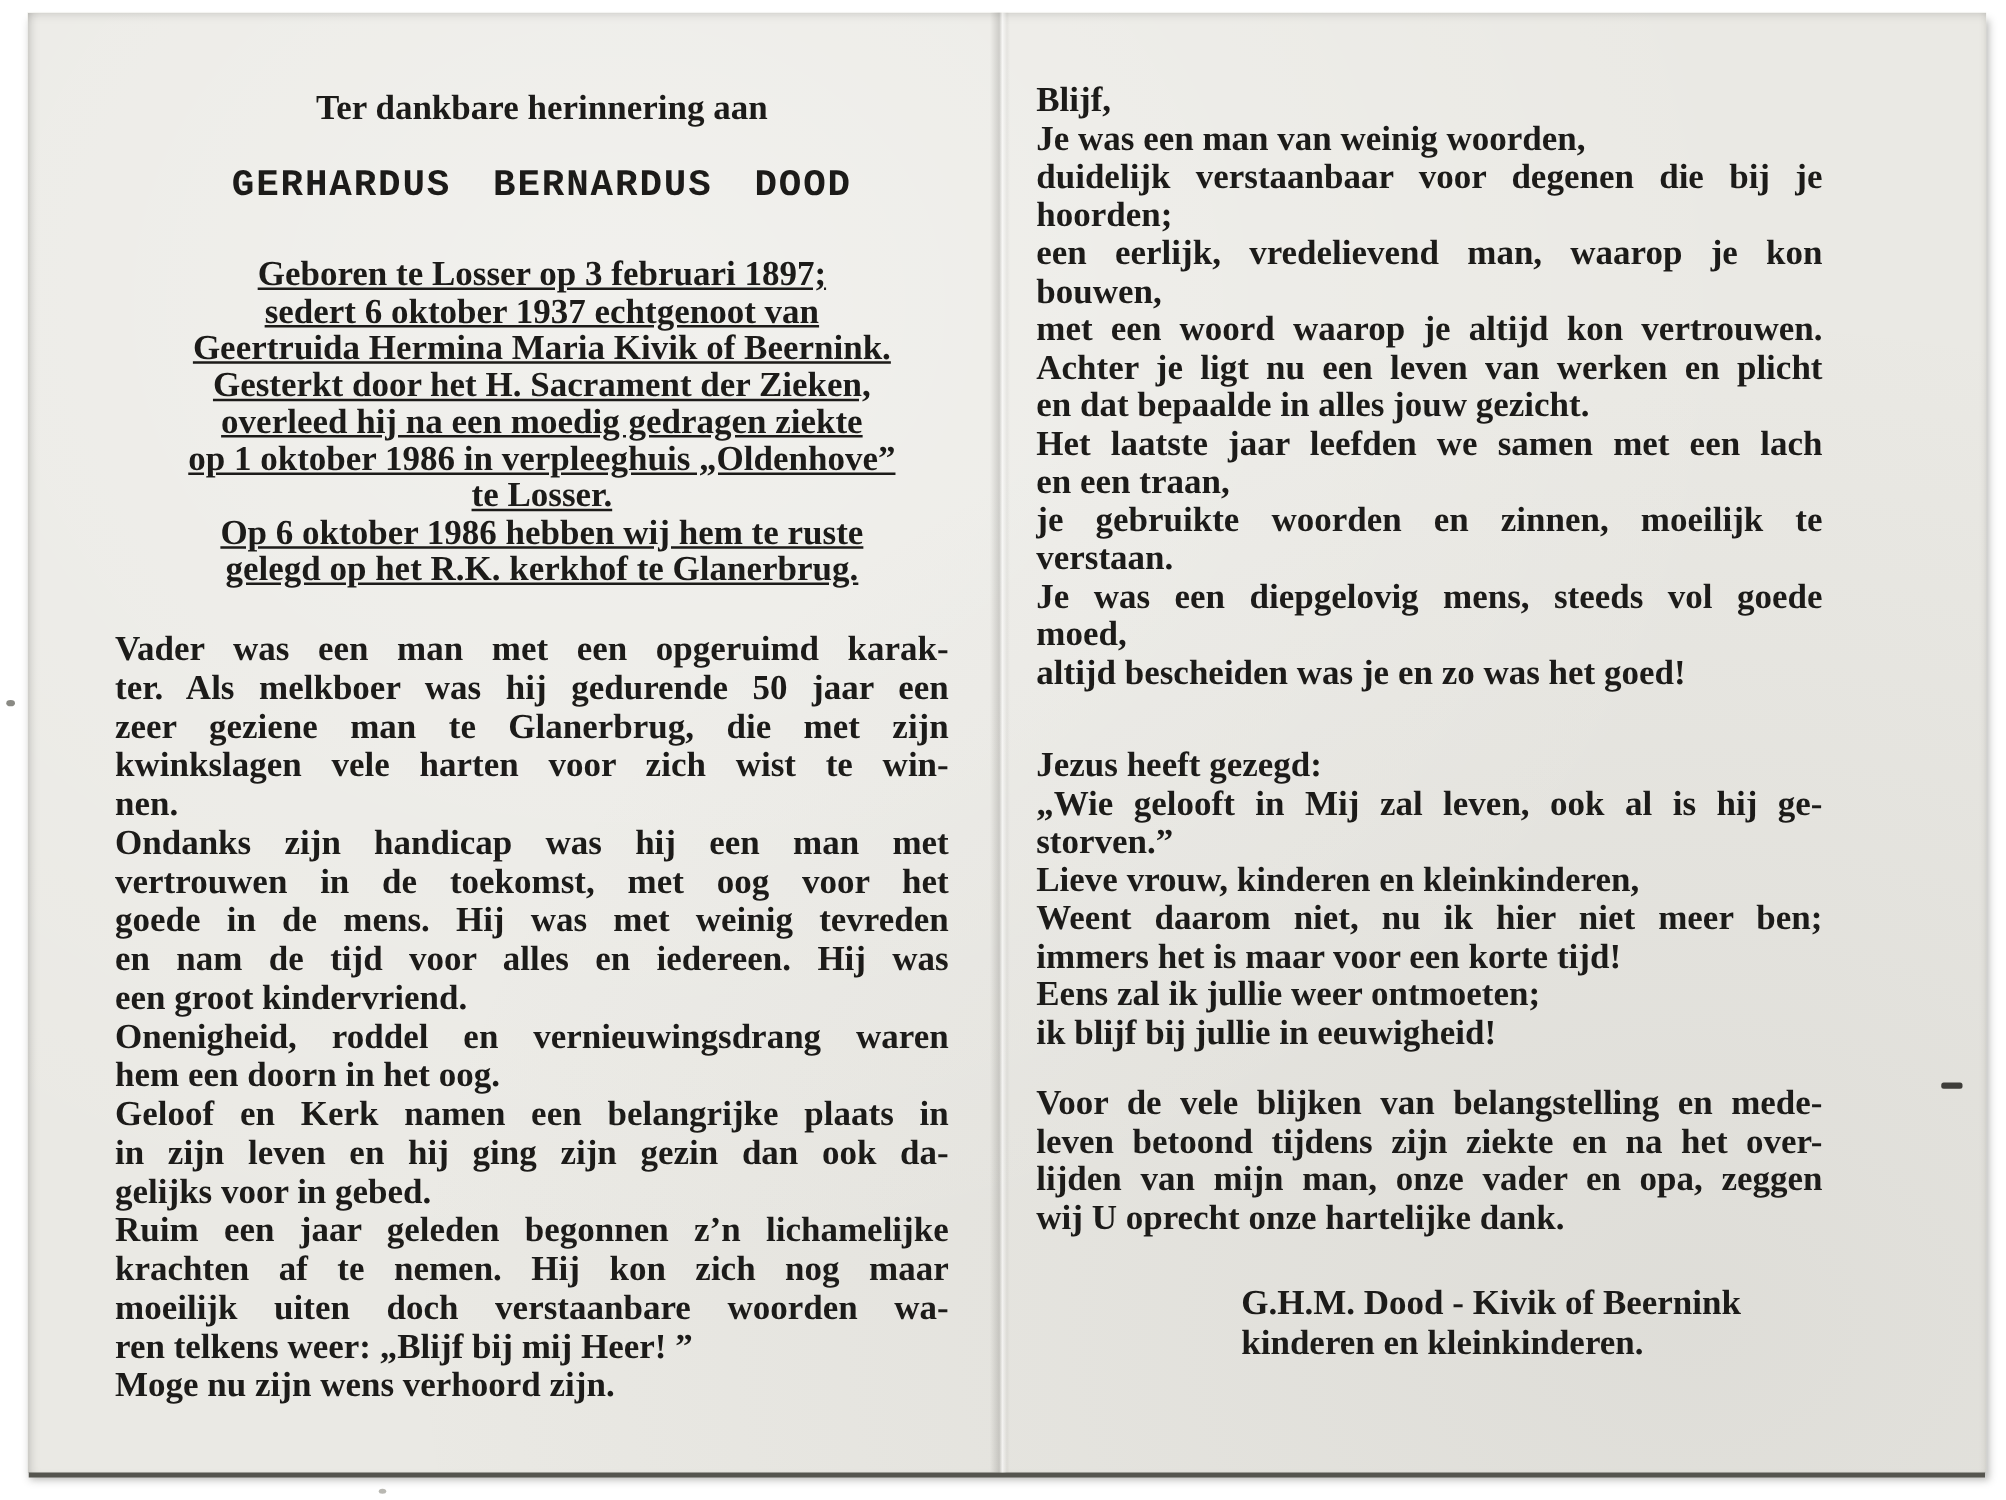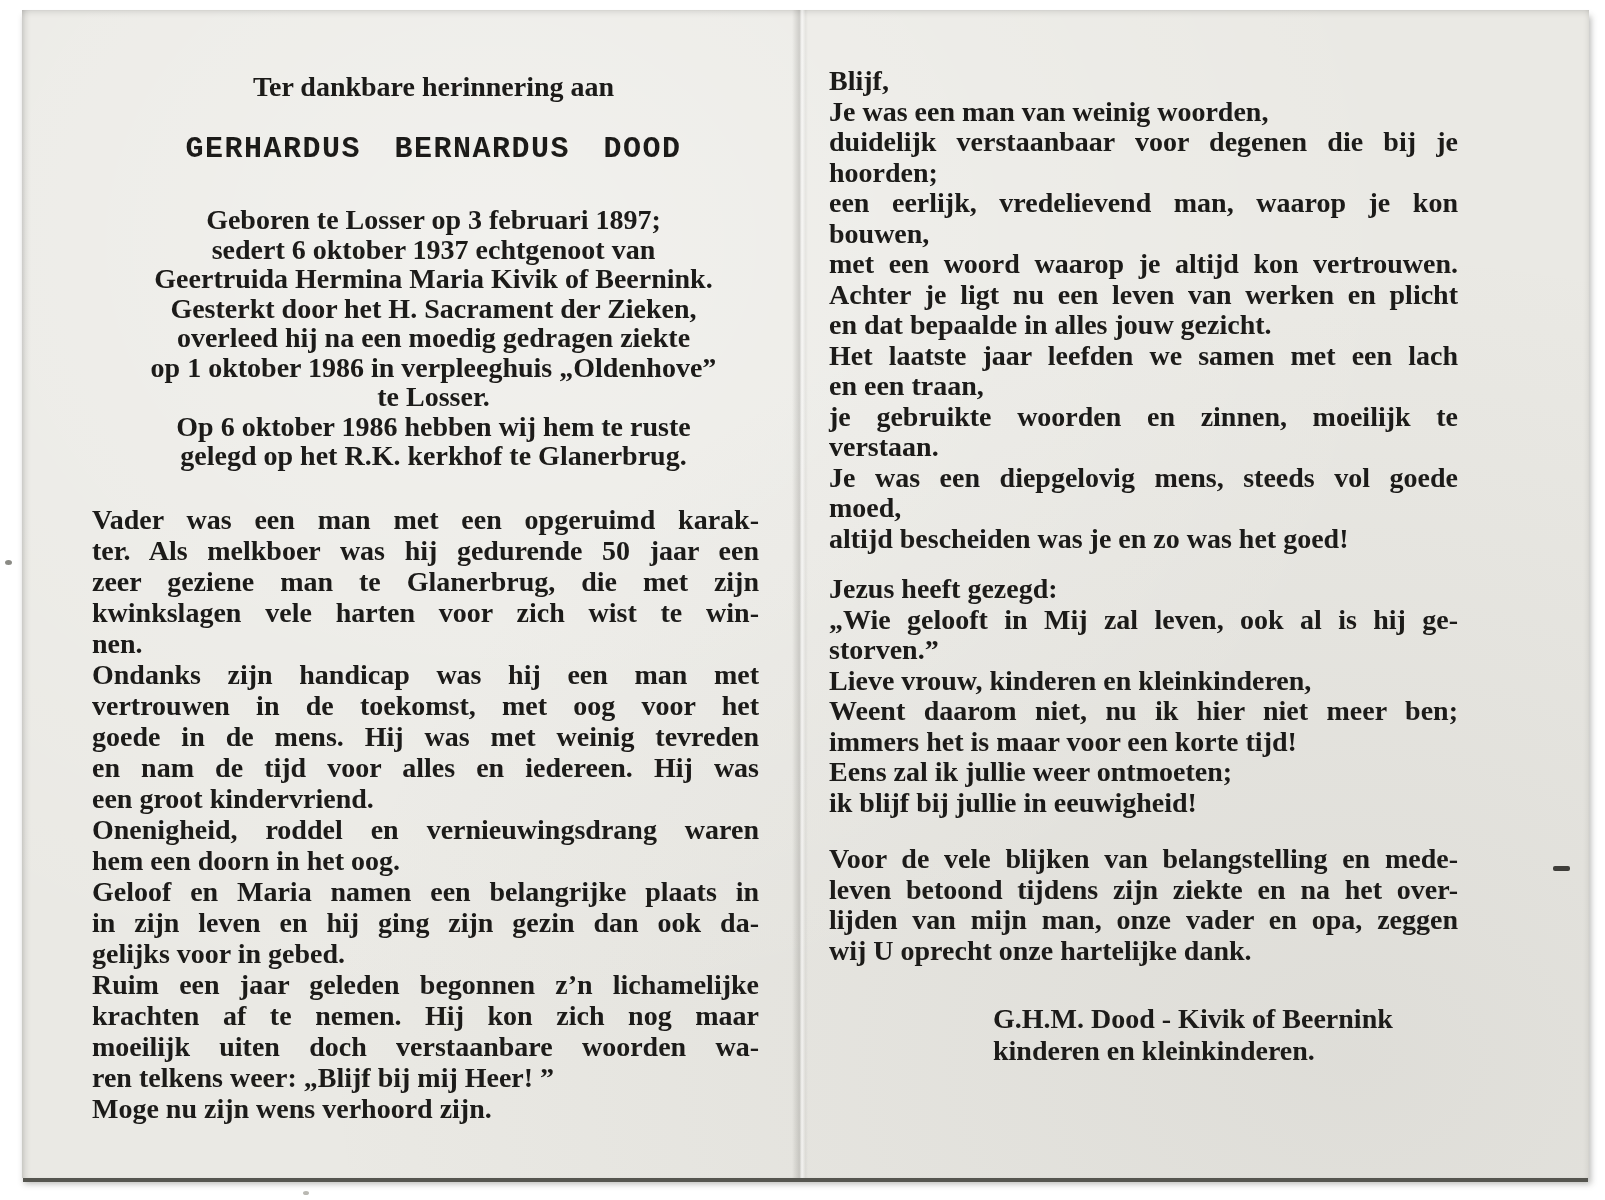--- a/index.html
+++ b/index.html
@@ -79,35 +79,35 @@
     letter-spacing: 1.5px;
     word-spacing: 14px;
     font-family: Liberation Mono, monospace;
   }
   .lp-intro {
     margin-top: 40px;
     text-align: center;
     font-weight: 700;
     font-size: 28px;
   }
-  .lp-intro .line { line-height: 29.5px; }
+  .lp-intro .line { line-height: 29.5px; text-decoration: underline; }
   .lp-body {
     margin-top: 33px;
     width: 667px;
     font-weight: 700;
     font-size: 28px;
   }
   .lp-body .line { line-height: 31px; }
   .rp-block {
     width: 629px;
     font-weight: 700;
     font-size: 28px;
   }
   .rp-block .line { line-height: 30.5px; }
-  .rp-quote  { margin-top: 20px; }
+  .rp-quote  { margin-top: 44px; }
   .rp-thanks { margin-top: 26px; }
   .rp-signature {
     margin-top: 37px;
     margin-left: 164px;
     font-weight: 700;
     font-size: 28px;
   }
   .rp-signature .line { line-height: 32px; }
   .line { white-space: nowrap; }
   .line.j {
@@ -176,21 +176,21 @@
           <div class="line j">zeer geziene man te Glanerbrug, die met zijn</div>
           <div class="line j">kwinkslagen vele harten voor zich wist te win-</div>
           <div class="line">nen.</div>
           <div class="line j">Ondanks zijn handicap was hij een man met</div>
           <div class="line j">vertrouwen in de toekomst, met oog voor het</div>
           <div class="line j">goede in de mens. Hij was met weinig tevreden</div>
           <div class="line j">en nam de tijd voor alles en iedereen. Hij was</div>
           <div class="line">een groot kindervriend.</div>
           <div class="line j">Onenigheid, roddel en vernieuwingsdrang waren</div>
           <div class="line">hem een doorn in het oog.</div>
-          <div class="line j">Geloof en Maria namen een belangrijke plaats in</div>
+          <div class="line j">Geloof en Kerk namen een belangrijke plaats in</div>
           <div class="line j">in zijn leven en hij ging zijn gezin dan ook da-</div>
           <div class="line">gelijks voor in gebed.</div>
           <div class="line j">Ruim een jaar geleden begonnen z’n lichamelijke</div>
           <div class="line j">krachten af te nemen. Hij kon zich nog maar</div>
           <div class="line j">moeilijk uiten doch verstaanbare woorden wa-</div>
           <div class="line">ren telkens weer: „Blijf bij mij Heer! ”</div>
           <div class="line">Moge nu zijn wens verhoord zijn.</div>
         </div>
     </div>
 

